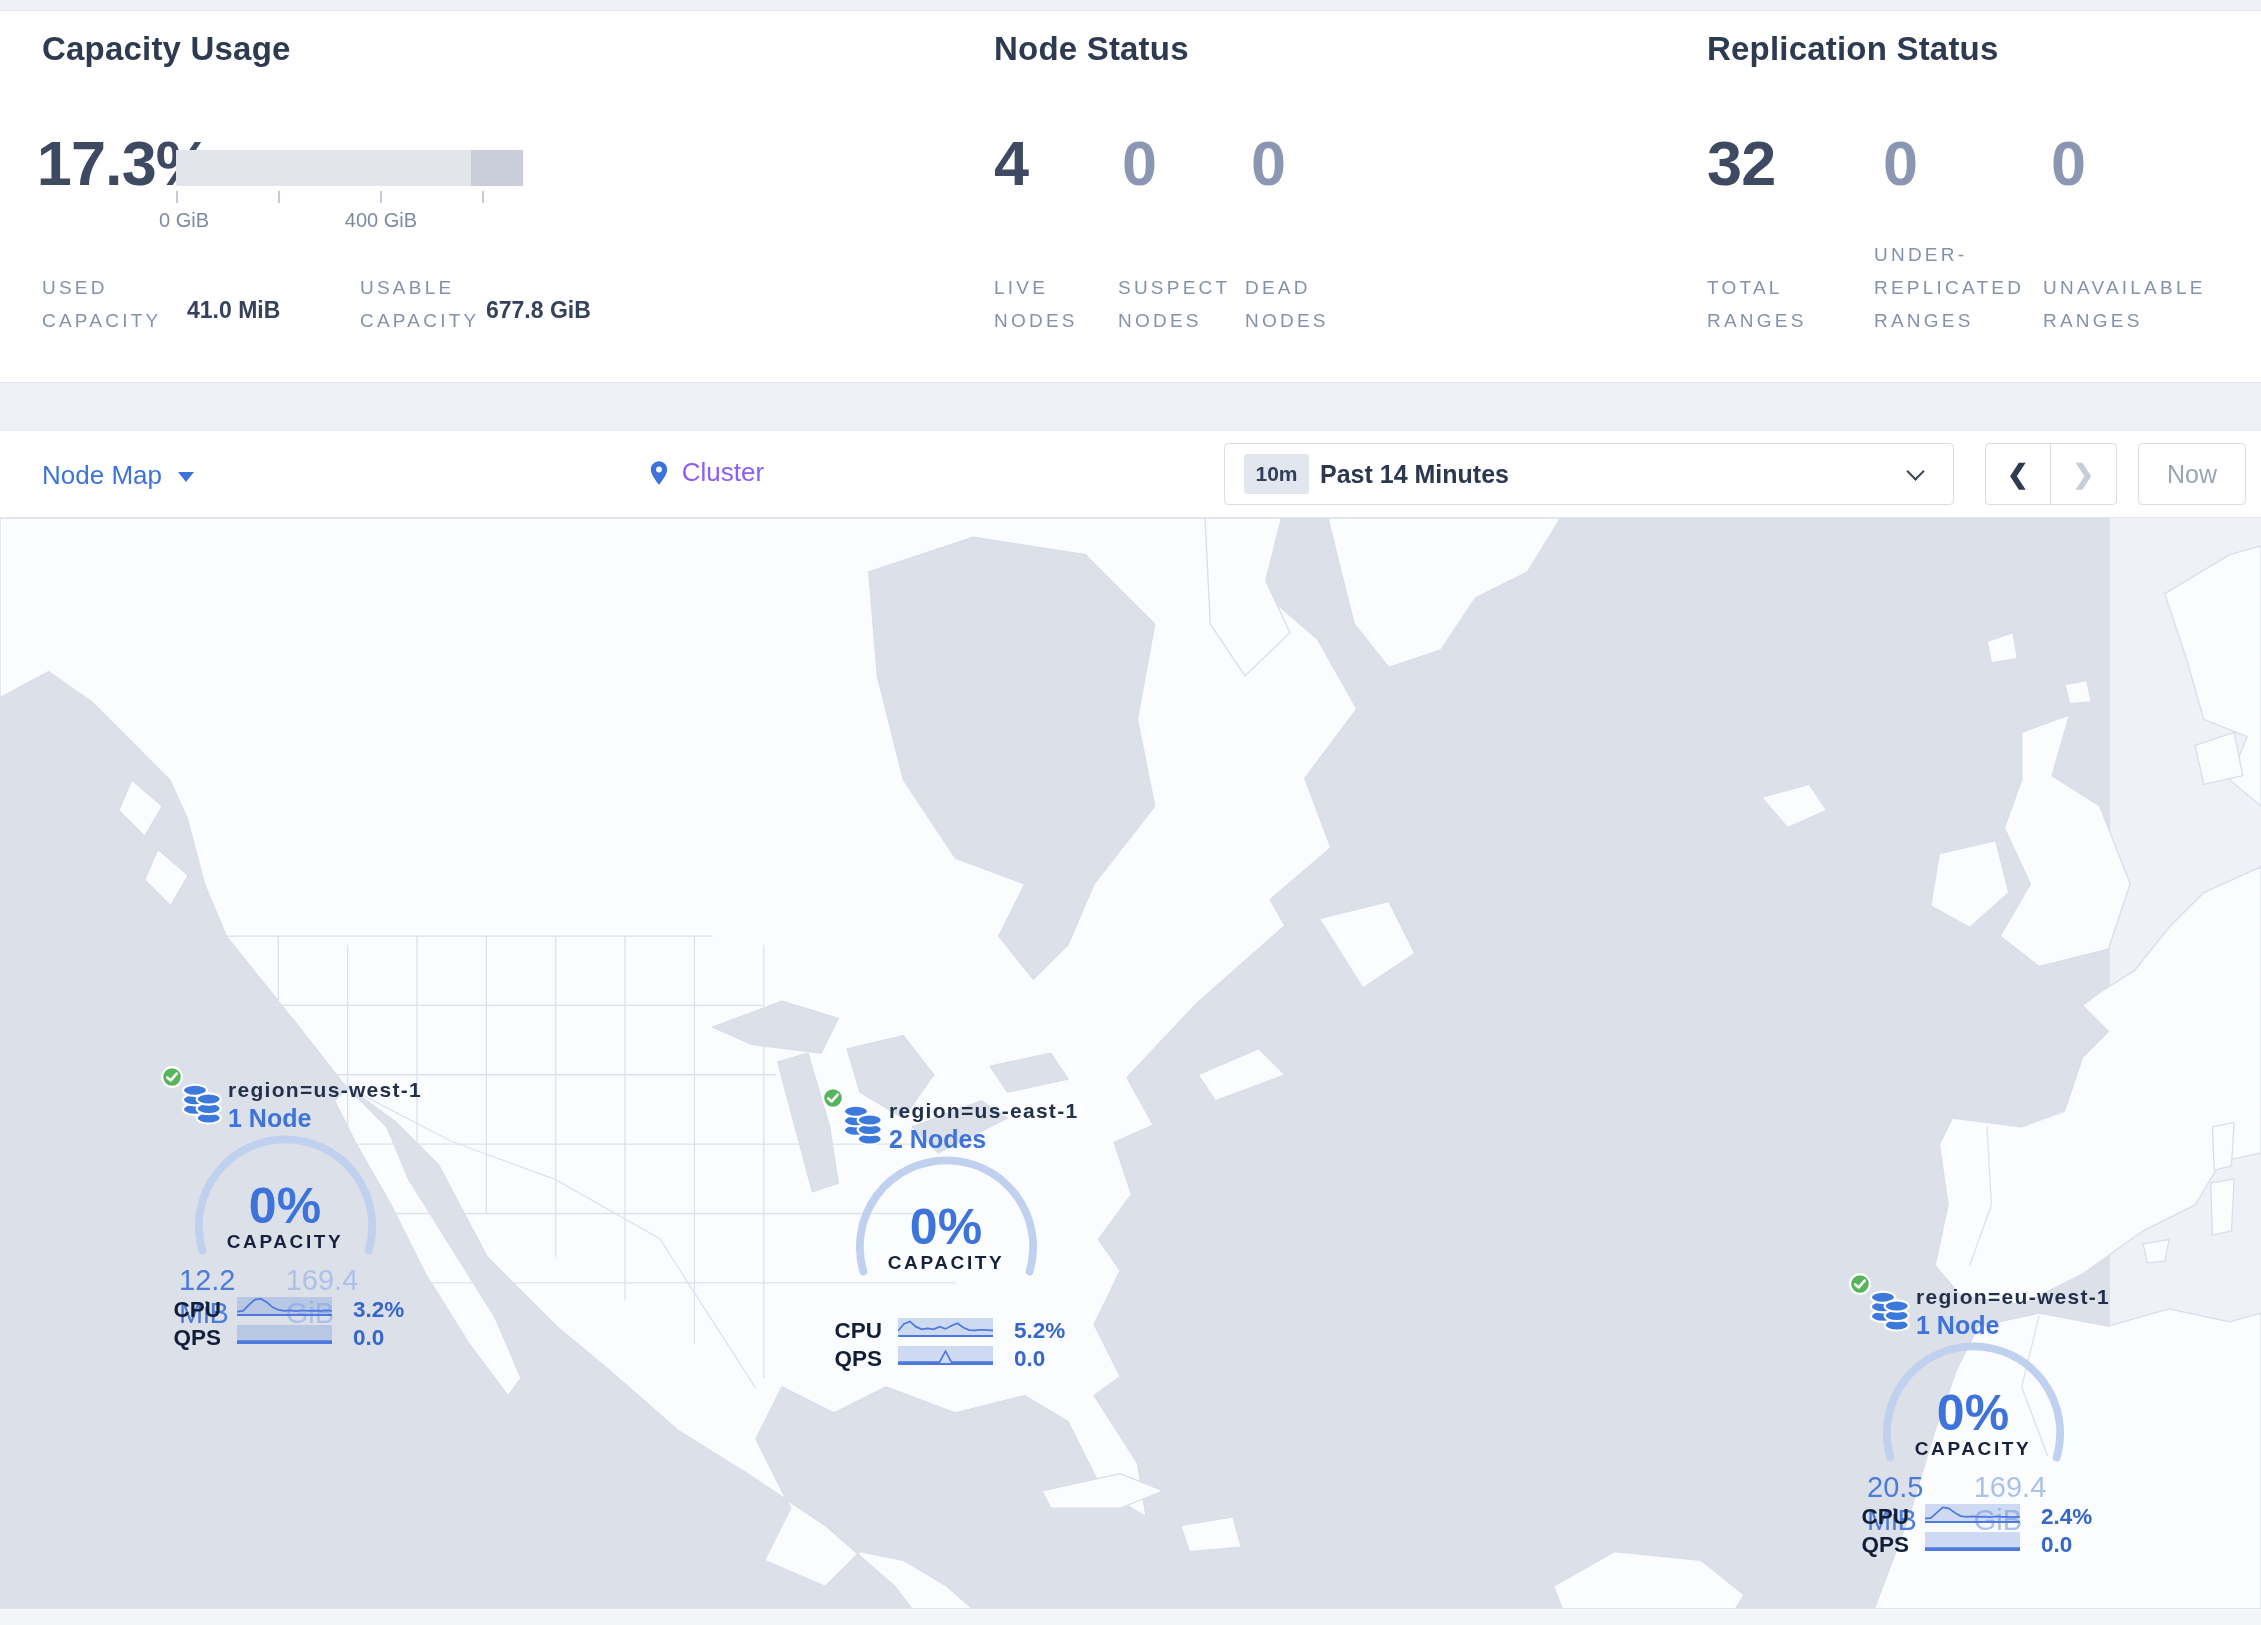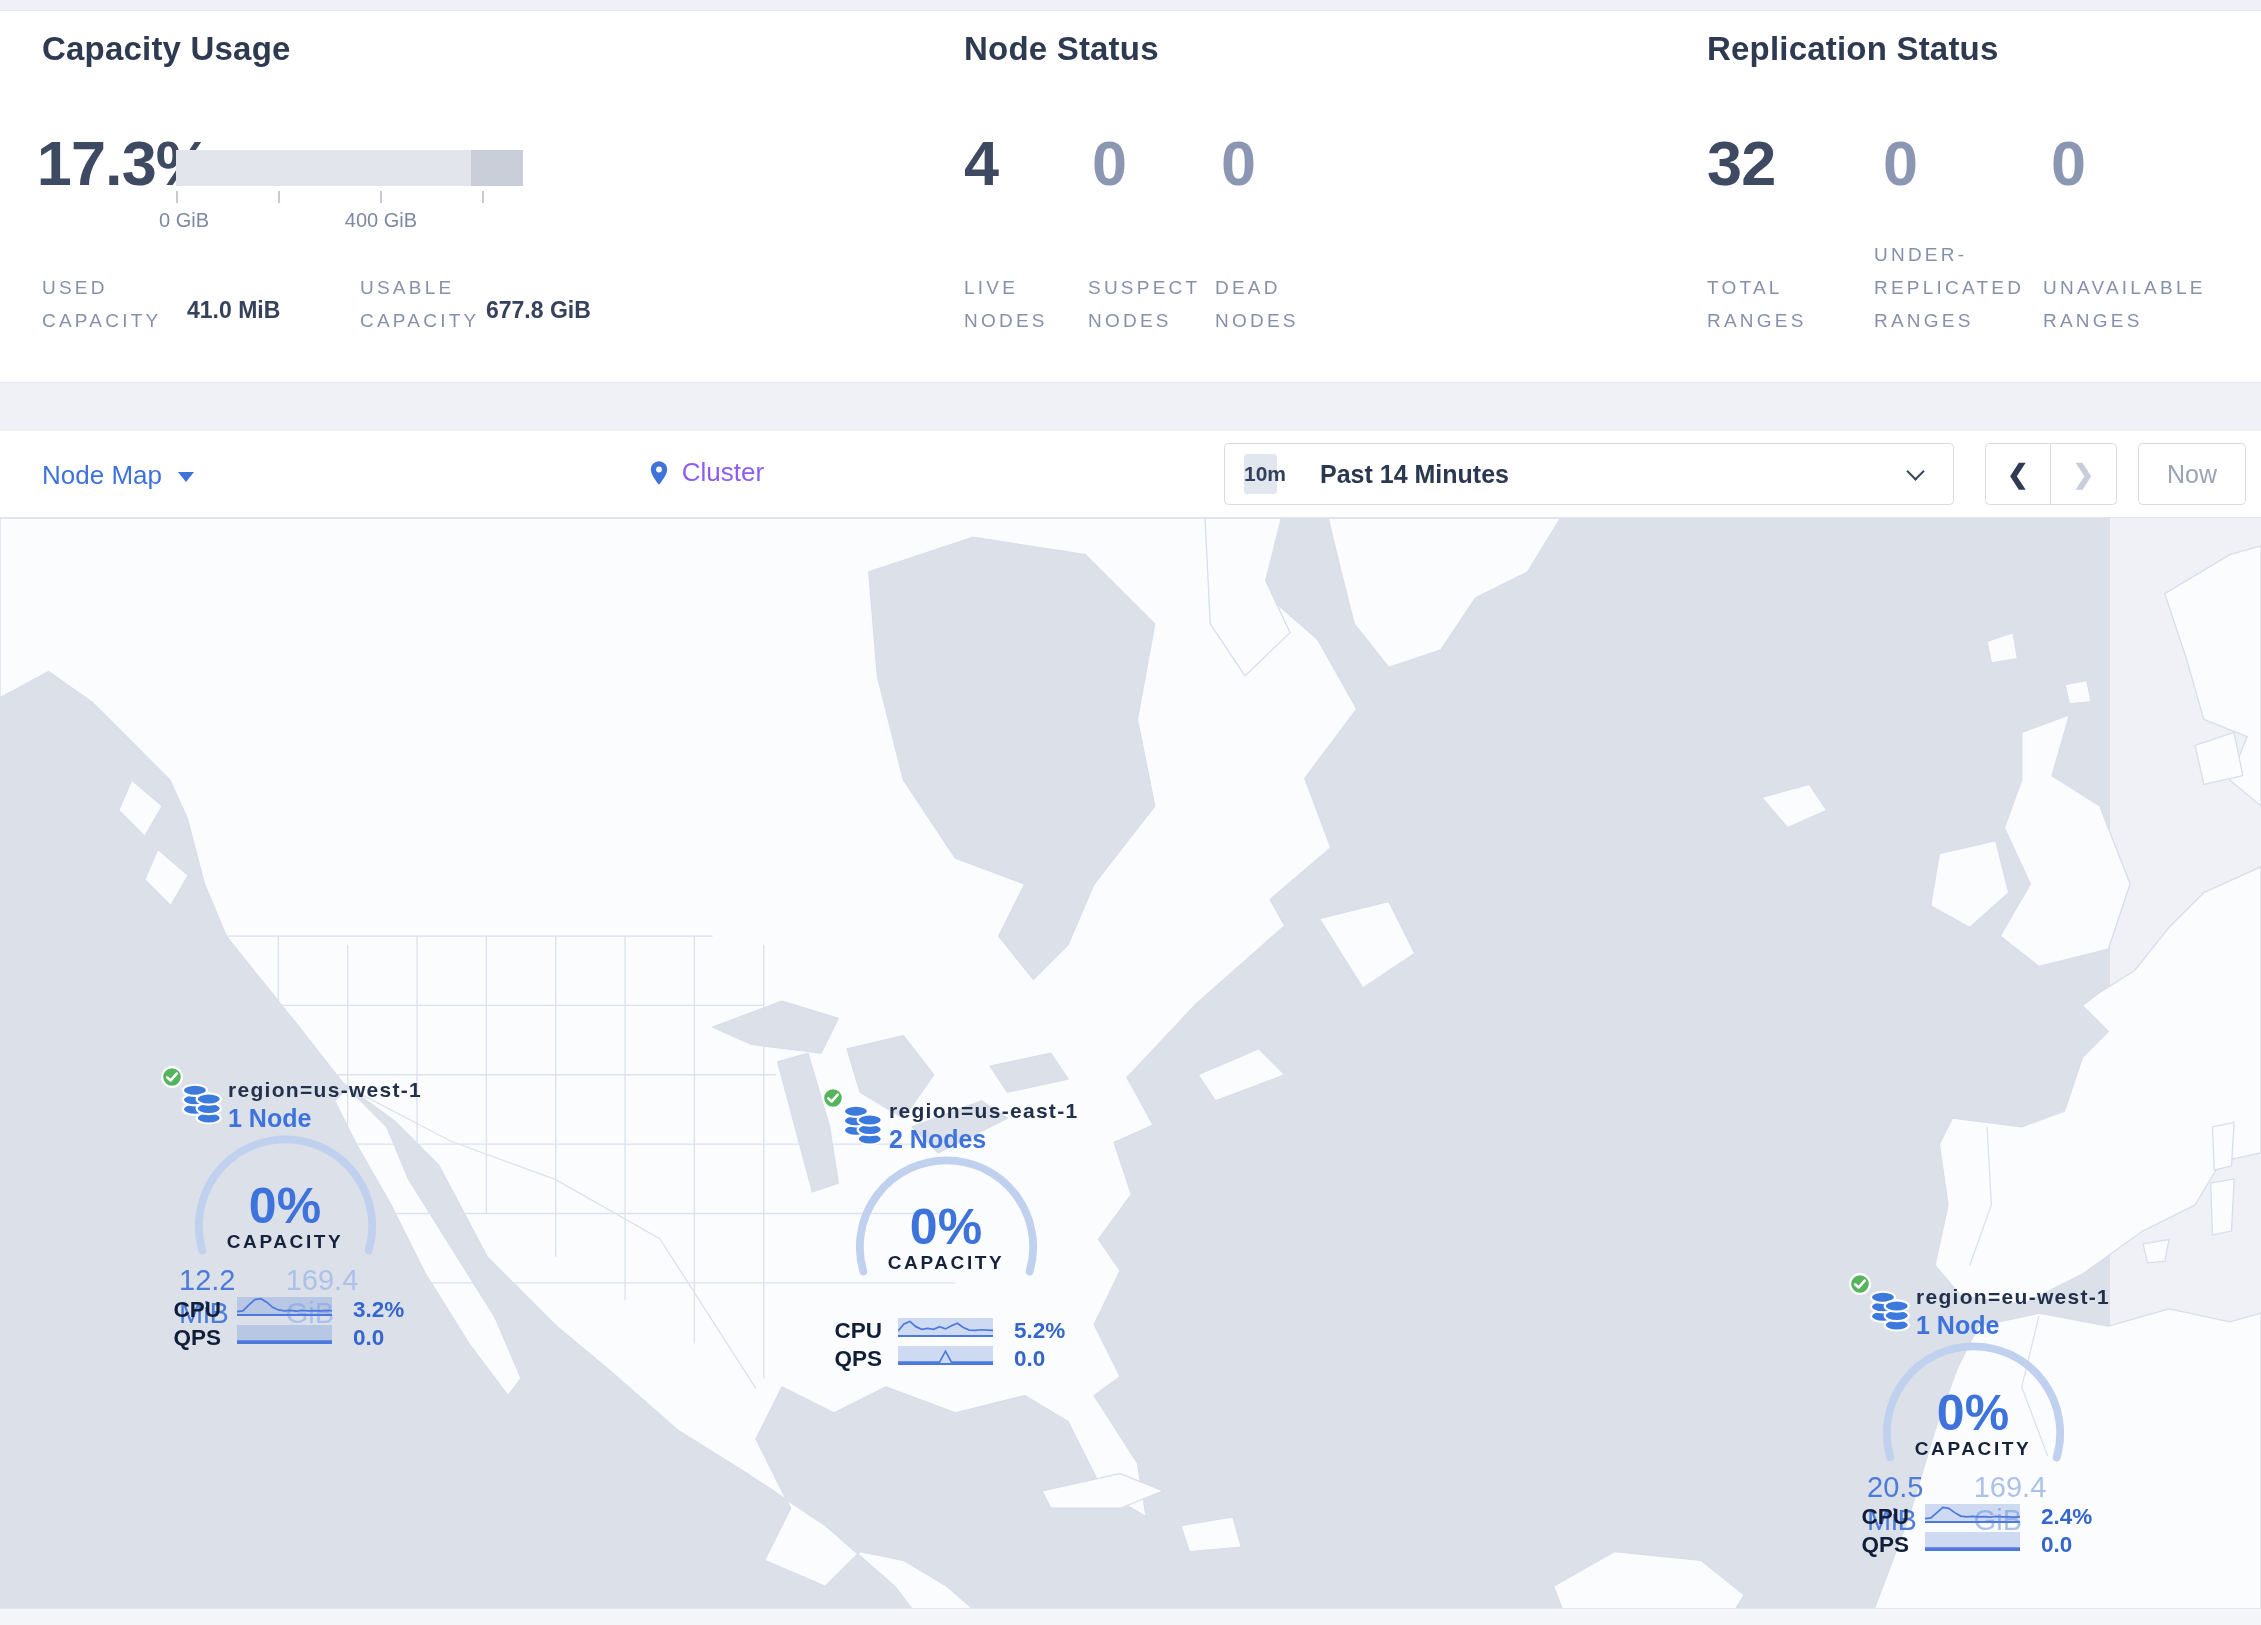--- a/index.html
+++ b/index.html
@@ -27,21 +27,21 @@
   .bar-used{position:absolute;left:0;top:0;width:0;height:36px;background:var(--accent);}
   .tick{position:absolute;top:180px;width:1.7px;height:11.3px;background:#C5CAD6;}
   .tick-label{position:absolute;top:198px;width:104px;font-size:20px;color:#7E89A4;text-align:center;}
 
   
   #toolbar{position:absolute;left:0;top:431px;width:2261px;height:87px;background:#fff;border-bottom:0.9px solid #E2E5EC;}
   .view-selector{position:absolute;left:42px;top:29px;font-size:26px;color:var(--accent);cursor:pointer;}
   .caret-down{display:inline-block;width:0;height:0;border-left:8.7px solid transparent;border-right:8.7px solid transparent;border-top:10.4px solid var(--accent);margin-left:15.6px;vertical-align:middle;}
   .breadcrumb{position:absolute;left:645px;top:26px;font-size:26px;color:#8b5cf6;display:flex;align-items:center;gap:8.7px;}
   .timebox{position:absolute;left:1224px;top:12px;width:730px;height:62px;border:1.7px solid #D8DCE5;border-radius:4.3px;background:#fff;cursor:pointer;}
-  .timebadge{position:absolute;left:19px;top:9.5px;width:33px;height:40px;background:#E2E6EE;border-radius:3.5px;font-size:21px;font-weight:700;color:#323F5A;text-align:center;line-height:40px;}
+  .timebadge{position:absolute;left:19px;top:9.5px;width:65px;height:40px;background:#E2E6EE;border-radius:3.5px;font-size:21px;font-weight:700;color:#323F5A;text-align:center;line-height:40px;}
   .timelabel{position:absolute;left:95px;top:15.6px;font-size:25px;font-weight:600;color:#2B3850;}
   .chev-down{position:absolute;right:31px;top:21px;width:13px;height:13px;border-right:2.2px solid #39455B;border-bottom:2.2px solid #39455B;transform:rotate(45deg);}
   .arrowbox{position:absolute;left:1985px;top:12px;width:132px;height:62px;border:1.7px solid #D8DCE5;border-radius:4.3px;background:#fff;display:flex;}
   .arrowbox .cell{width:50%;display:flex;align-items:center;justify-content:center;font-size:26px;font-weight:700;cursor:pointer;}
   .arrowbox .cell:first-child{border-right:1.7px solid #D8DCE5;color:#2F3B52;}
   .arrowbox .cell:last-child{color:#C7CDDA;}
   .nowbtn{position:absolute;left:2138px;top:12px;width:108px;height:62px;border:1.7px solid #D8DCE5;border-radius:4.3px;background:#fff;font-size:25px;color:#9AA4B8;display:flex;align-items:center;justify-content:center;cursor:pointer;}
 
   
   #map{position:absolute;left:0;top:518px;width:2110px;height:1091px;background:var(--ocean);}
@@ -90,21 +90,21 @@
       <span>CAPACITY</span>
     </div>
     <div class="stat-value" style="left:145px;">41.0 MiB</div>
     <div class="stat-label" style="left:318px;">
       <span>USABLE</span><br>
       <span>CAPACITY</span>
     </div>
     <div class="stat-value" style="left:444px;">677.8 GiB</div>
   </div>
 
-  <div class="panel" style="left:964px;width:555px;">
+  <div class="panel" style="left:994px;width:555px;">
     <div class="panel-title">Node Status</div>
     <div class="bignum" style="left:0;">4</div>
     <div class="bignum muted" style="left:128px;">0</div>
     <div class="bignum muted" style="left:257px;">0</div>
     <div class="stat-label" style="left:0;">
       <span>LIVE</span><br><span>NODES</span>
     </div>
     <div class="stat-label" style="left:124px;">
       <span>SUSPECT</span><br><span>NODES</span>
     </div>

